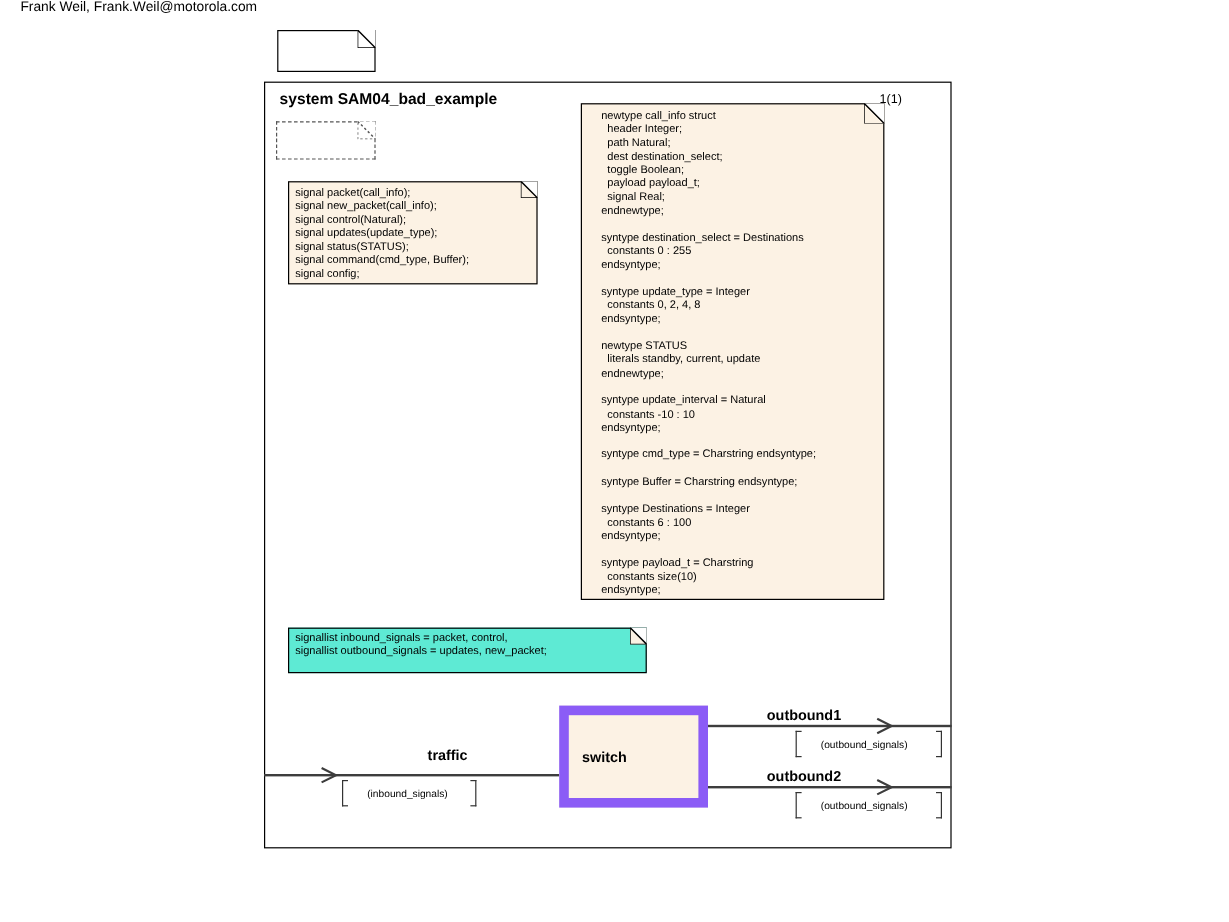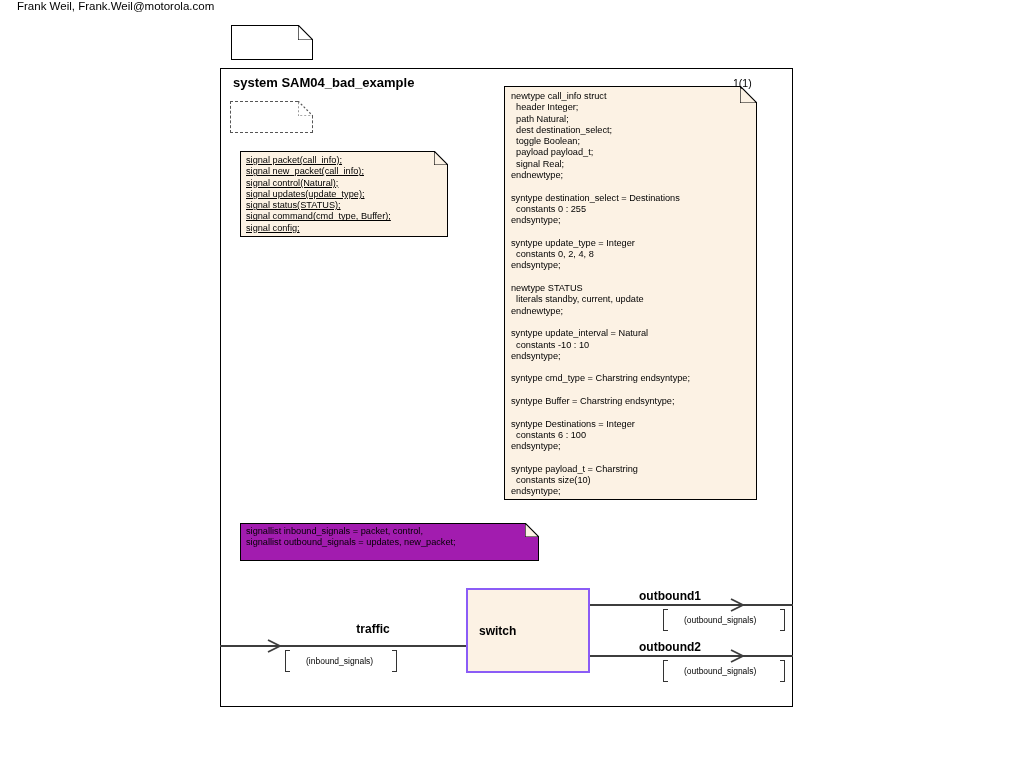--- a/index.html
+++ b/index.html
@@ -23,28 +23,28 @@
     position:absolute; border:1.3px solid #000; box-sizing:border-box;
     background:#FCF2E4; z-index:3;
   }
   .note .fold { position:absolute; top:-1.3px; right:-1.3px; }
   .plain-note { background:#fff; }
   .dashed-note { border:1.2px dashed #555; background:#fff; }
 
   .top-note   { left:231px; top:25px;  width:82px;  height:35px; }
   .dash-note  { left:230px; top:101px; width:83px;  height:32px; }
   .sig-note   { left:240px; top:151px; width:208px; height:86px;  padding:3px 5px; }
-  .types-note { left:504px; top:86px;  width:253px; height:414px; padding:4px 6px; }
+  .types-note { left:484px; top:86px;  width:253px; height:414px; padding:4px 16px; }
   .siglist-note { left:240px; top:523px; width:299px; height:38px; padding:2px 5px; }
 
   .tline { white-space:pre; font-size:9.2px; line-height:11.3px; }
 
   .block {
     left:466px; top:588px; width:124px; height:85px;
-    border:2px solid #8b5cf6; box-sizing:border-box; background:#FCF2E4;
+    border:8px solid #8b5cf6; box-sizing:border-box; background:#FCF2E4;
     display:flex; align-items:center; z-index:4;
   }
   .block-label { font-size:12px; font-weight:bold; padding-left:11px; }
 
   .chan-line { height:2px; background:#3d3d3d; z-index:1; }
   .chan-label { font-size:12px; font-weight:bold; z-index:2; }
   .arrow { z-index:2; }
 
   .sig-group { display:flex; align-items:center; z-index:2; }
   .brk { width:5px; height:22px; box-sizing:border-box; }
@@ -70,21 +70,21 @@
   <div class="abs diagram-title">system SAM04_bad_example</div>
   <div class="abs page-number">1(1)</div>
 
   <div class="note dashed-note dash-note">
     <svg class="fold" width="15" height="15" viewBox="0 0 15 15">
       <polygon points="0,0 15,0 15,15" fill="#ffffff"></polygon>
       <polygon points="0,0 15,15 0,15" fill="#ffffff" stroke="#555" stroke-width="1.2" stroke-dasharray="2,2"></polygon>
     </svg>
   </div>
 
-  <div class="note sig-note" style="background: rgb(252, 242, 228); text-decoration: underline;">
+  <div class="note sig-note" style="background: rgb(252, 242, 228);">
     <svg class="fold" width="14" height="14" viewBox="0 0 14 14">
       <polygon points="0,0 14,0 14,14" fill="#ffffff"></polygon>
       <polygon points="0,0 14,14 0,14" fill="#FCF2E4" stroke="#000" stroke-width="1.2"></polygon>
     </svg>
   <div class="tline">signal packet(call_info);</div>
       <div class="tline">signal new_packet(call_info);</div>
       <div class="tline">signal control(Natural);</div>
       <div class="tline">signal updates(update_type);</div>
       <div class="tline">signal status(STATUS);</div>
       <div class="tline">signal command(cmd_type, Buffer);</div>
@@ -127,21 +127,21 @@
       <div class="tline">&nbsp;</div>
       <div class="tline">syntype Destinations = Integer</div>
       <div class="tline">  constants 6 : 100</div>
       <div class="tline">endsyntype;</div>
       <div class="tline">&nbsp;</div>
       <div class="tline">syntype payload_t = Charstring</div>
       <div class="tline">  constants size(10)</div>
       <div class="tline">endsyntype;</div>
     </div>
 
-  <div class="note siglist-note" style="background: #a21caf;">
+  <div class="note siglist-note" style="background: #5eead4;">
     <svg class="fold" width="14" height="14" viewBox="0 0 14 14">
       <polygon points="0,0 14,0 14,14" fill="#ffffff"></polygon>
       <polygon points="0,0 14,14 0,14" fill="#FCF2E4" stroke="#000" stroke-width="1.2"></polygon>
     </svg>
   <div class="tline">signallist inbound_signals = packet, control,</div>
       <div class="tline">signallist outbound_signals = updates, new_packet;</div>
     </div>
 
   <div class="abs block">
     <span class="block-label">switch</span>

